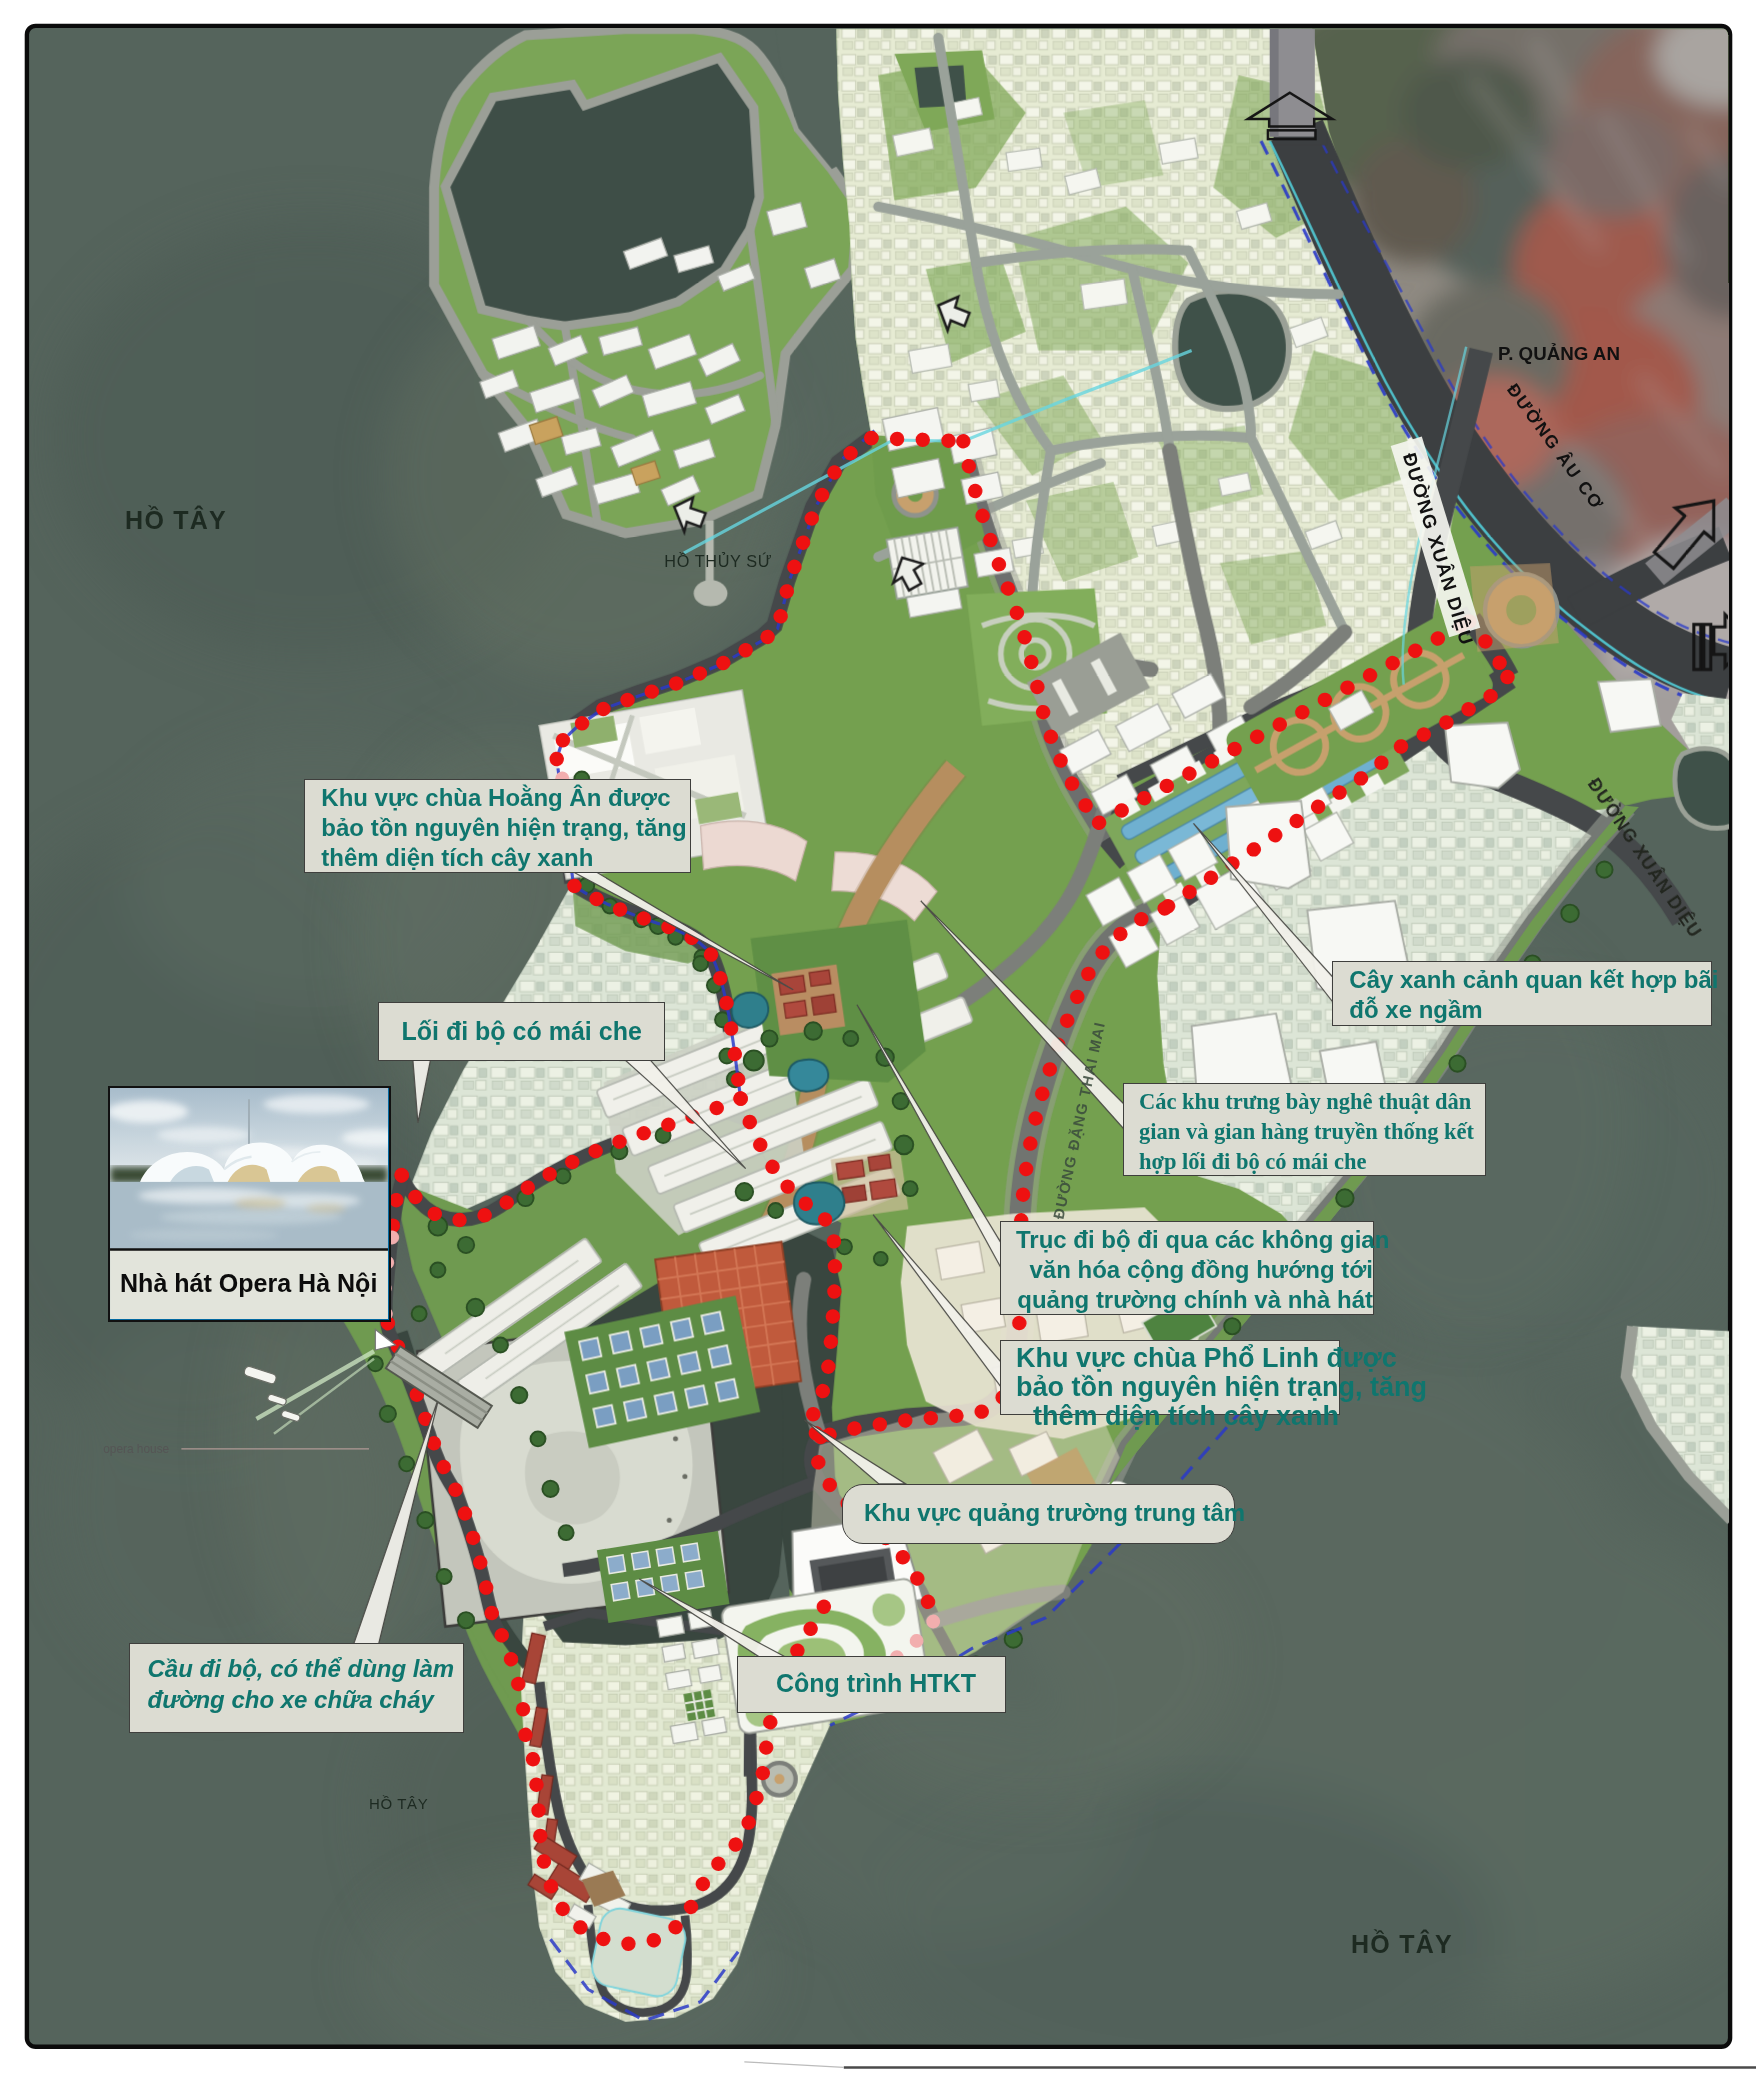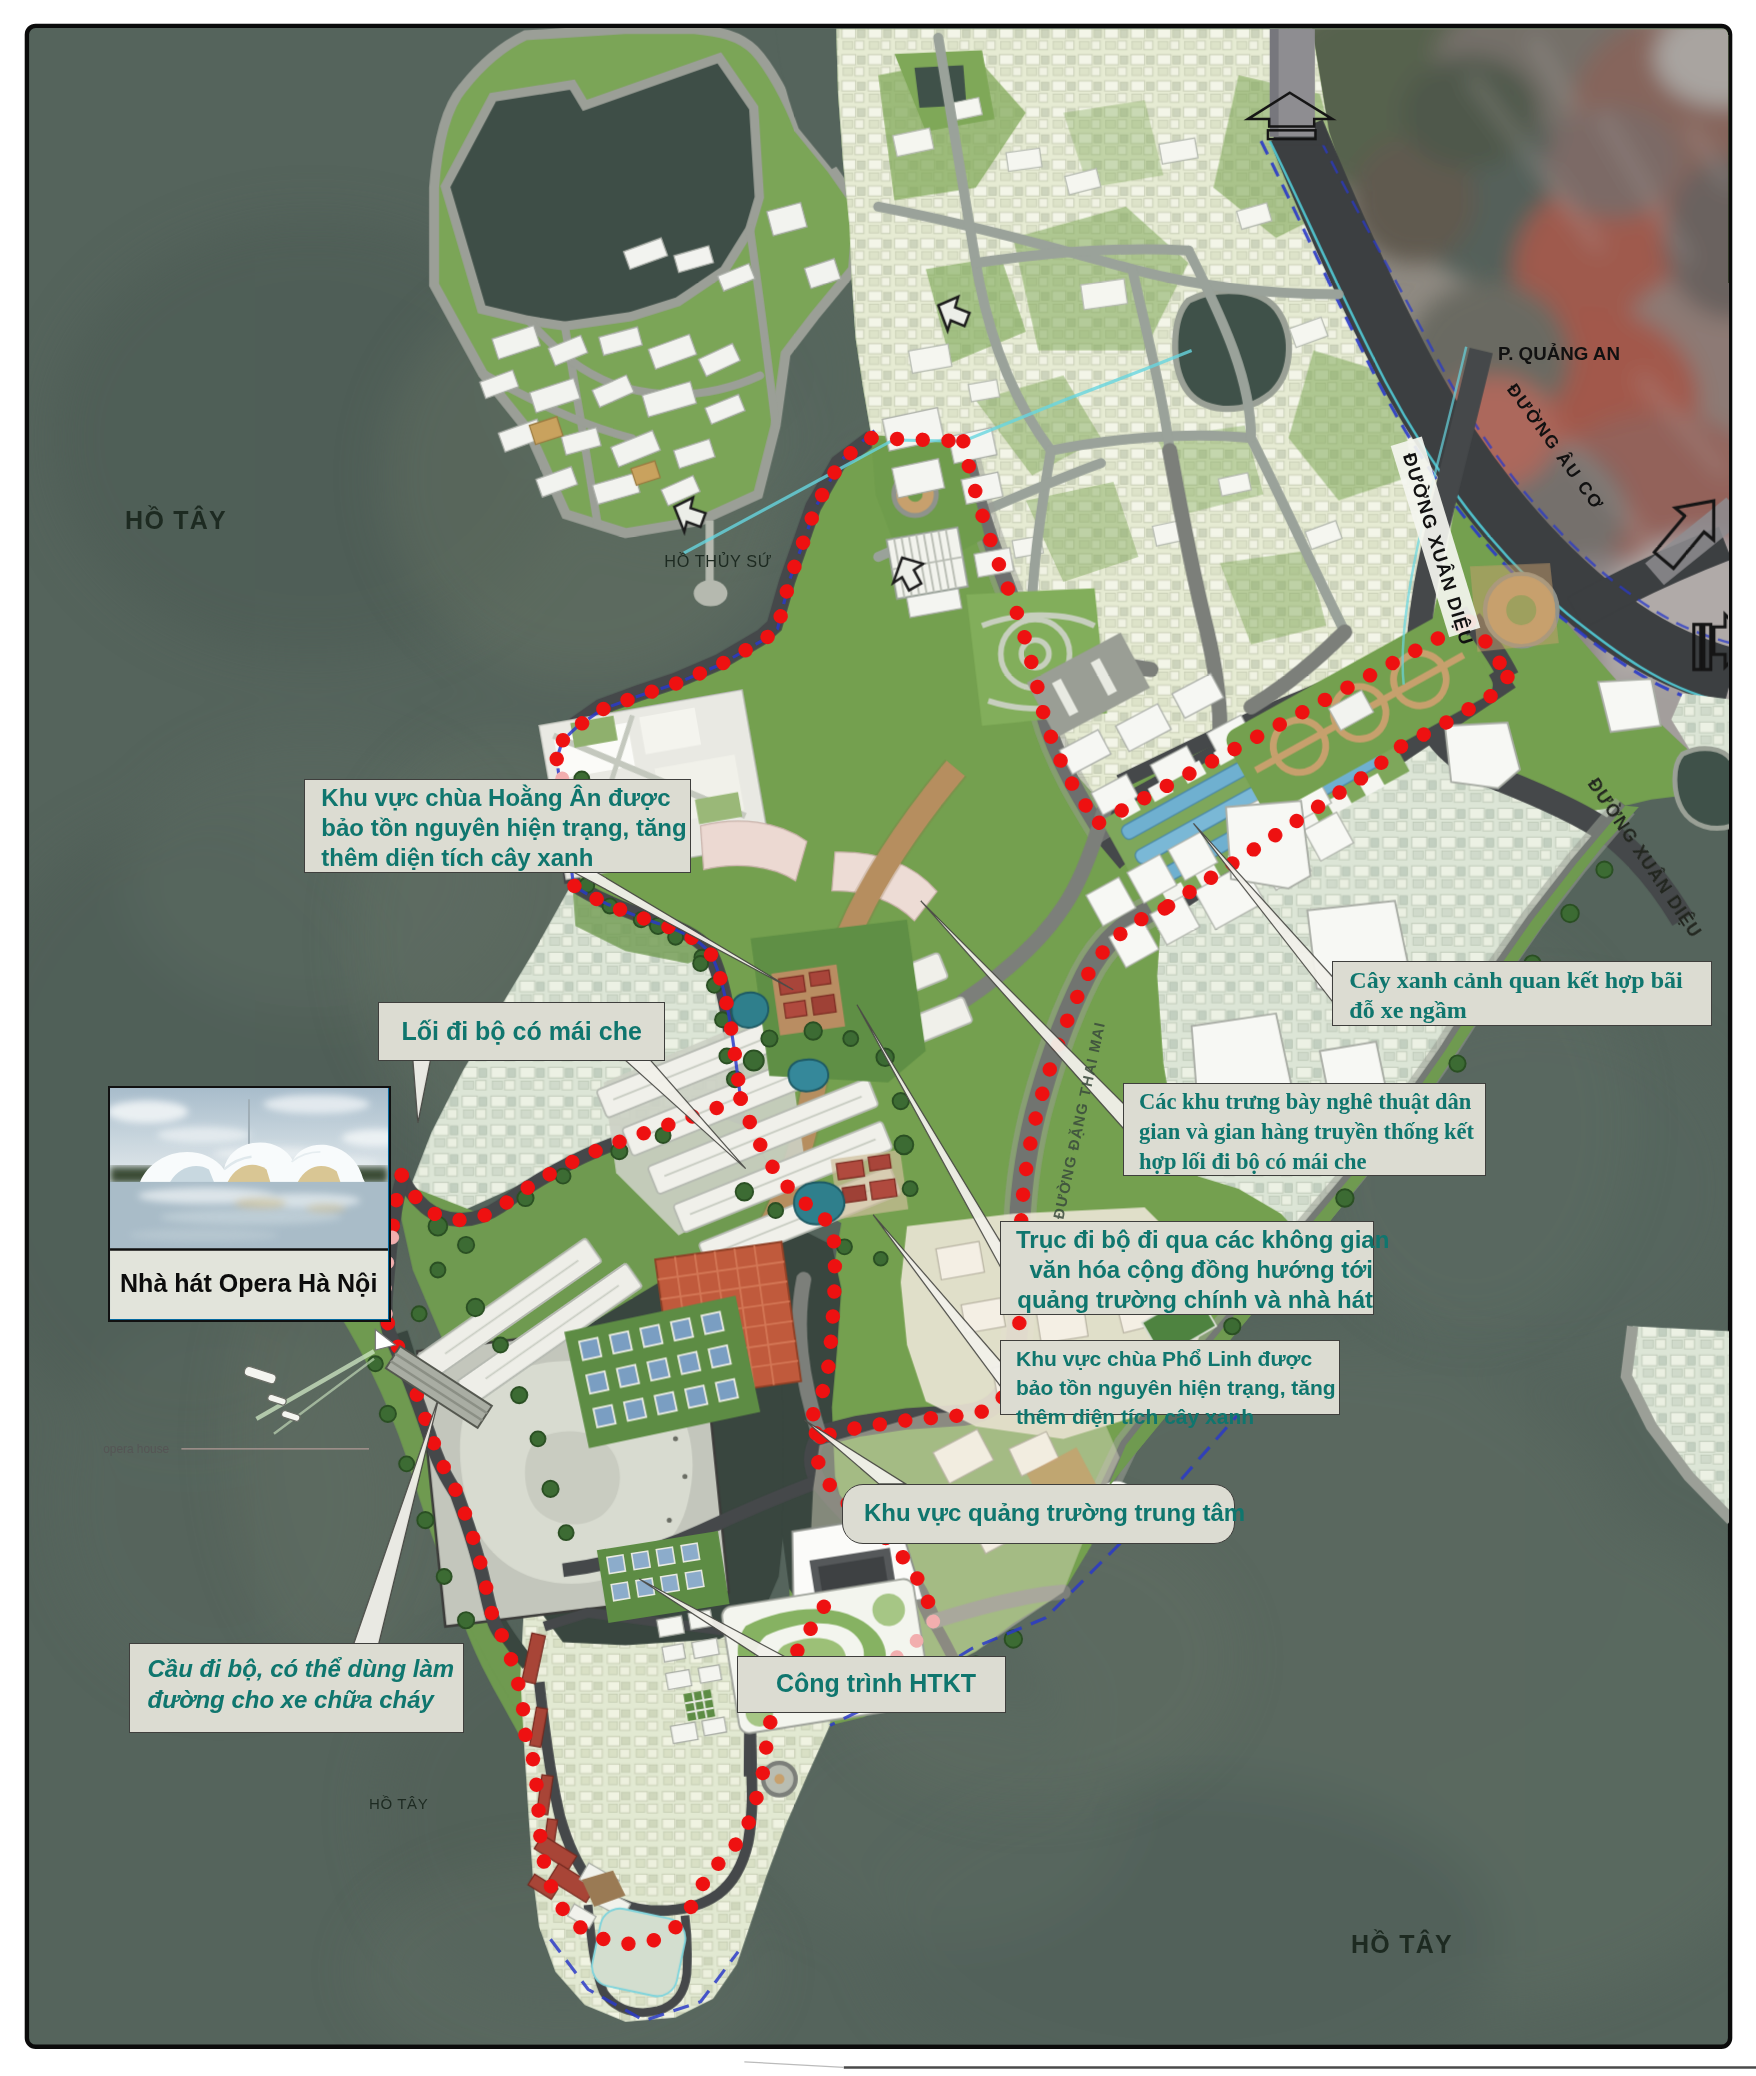--- a/index.html
+++ b/index.html
@@ -819,27 +819,27 @@
 <line x1="1349" y1="3305" x2="2809" y2="3305" stroke="#4a4a4a" stroke-width="4"></line>
 
 <line x1="1190" y1="3296" x2="1349" y2="3305" stroke="#bbbbbb" stroke-width="2"></line>
 
 </svg>
 
 <div class="lbl" style="left:304px;top:779px;width:387px;height:94px;font-size:24px;line-height:30px;padding:3.1px 0 0 16.3px;">Khu vực chùa Hoằng Ân được<br>bảo tồn nguyên hiện trạng, tăng<br>thêm diện tích cây xanh</div>
 
 <div class="lbl" style="left:378px;top:1002px;width:287px;height:59px;font-size:25px;line-height:56px;padding:0 0 0 22.5px;">Lối đi bộ có mái che</div>
 
-<div class="lbl" style="left:1332px;top:961px;width:380px;height:65px;font-size:24px;line-height:30px;padding:2.5px 0 0 16.3px;font-family:Liberation Serif, serif;">Cây xanh cảnh quan kết hợp bãi<br>đỗ xe ngầm</div>
+<div class="lbl" style="left:1332px;top:961px;width:380px;height:65px;font-size:24px;line-height:30px;padding:2.5px 0 0 16.3px;">Cây xanh cảnh quan kết hợp bãi<br>đỗ xe ngầm</div>
 
 <div class="lbl" style="left:1123px;top:1083px;width:363px;height:93px;font-size:22.5px;line-height:30px;padding:2.5px 0 0 15px;font-family:Liberation Serif, serif;">Các khu trưng bày nghê thuật dân<br>gian và gian hàng truyền thống kết<br>hợp lối đi bộ có mái che</div>
 
 <div class="lbl" style="left:1000px;top:1221px;width:374px;height:94px;font-size:24px;line-height:30px;padding:2.5px 0 0 15px;text-align:right;">Trục đi bộ đi qua các không gian<br>văn hóa cộng đồng hướng tới<br>quảng trường chính và nhà hát</div>
 
-<div class="lbl" style="left:1000px;top:1340px;width:340px;height:75px;font-size:21px;line-height:29px;padding:2.5px 0 0 15px;">Khu vực chùa Phổ Linh được<br>bảo tồn nguyên hiện trạng, tăng<br>thêm diện tích cây xanh</div>
+<div class="lbl" style="left:1000px;top:1340px;width:340px;height:75px;font-size:27px;line-height:29px;padding:2.5px 0 0 15px;text-align:right;">Khu vực chùa Phổ Linh được<br>bảo tồn nguyên hiện trạng, tăng<br>thêm diện tích cây xanh</div>
 
 <div class="lbl" style="left:842px;top:1484px;width:393px;height:60px;font-size:24px;line-height:55px;padding:0 0 0 21px;border-radius:21px;">Khu vực quảng trường trung tâm</div>
 
 <div class="lbl" style="left:737px;top:1656px;width:269px;height:57px;font-size:25px;line-height:53px;padding:0 0 14px 38px;">Công trình HTKT</div>
 
 <div class="lbl" style="left:129px;top:1643px;width:335px;height:90px;font-size:24px;line-height:31px;padding:8.8px 0 0 17.5px;font-style:italic;">Cầu đi bộ, có thể dùng làm<br>đường cho xe chữa cháy</div>
 
 <div style="position:absolute;left:108px;top:1086px;width:283px;height:236px;border:2.5px solid #111;box-sizing:border-box;background:#0369a1;">
   <svg width="278" height="231" viewBox="0 0 444 369">
     <defs>

